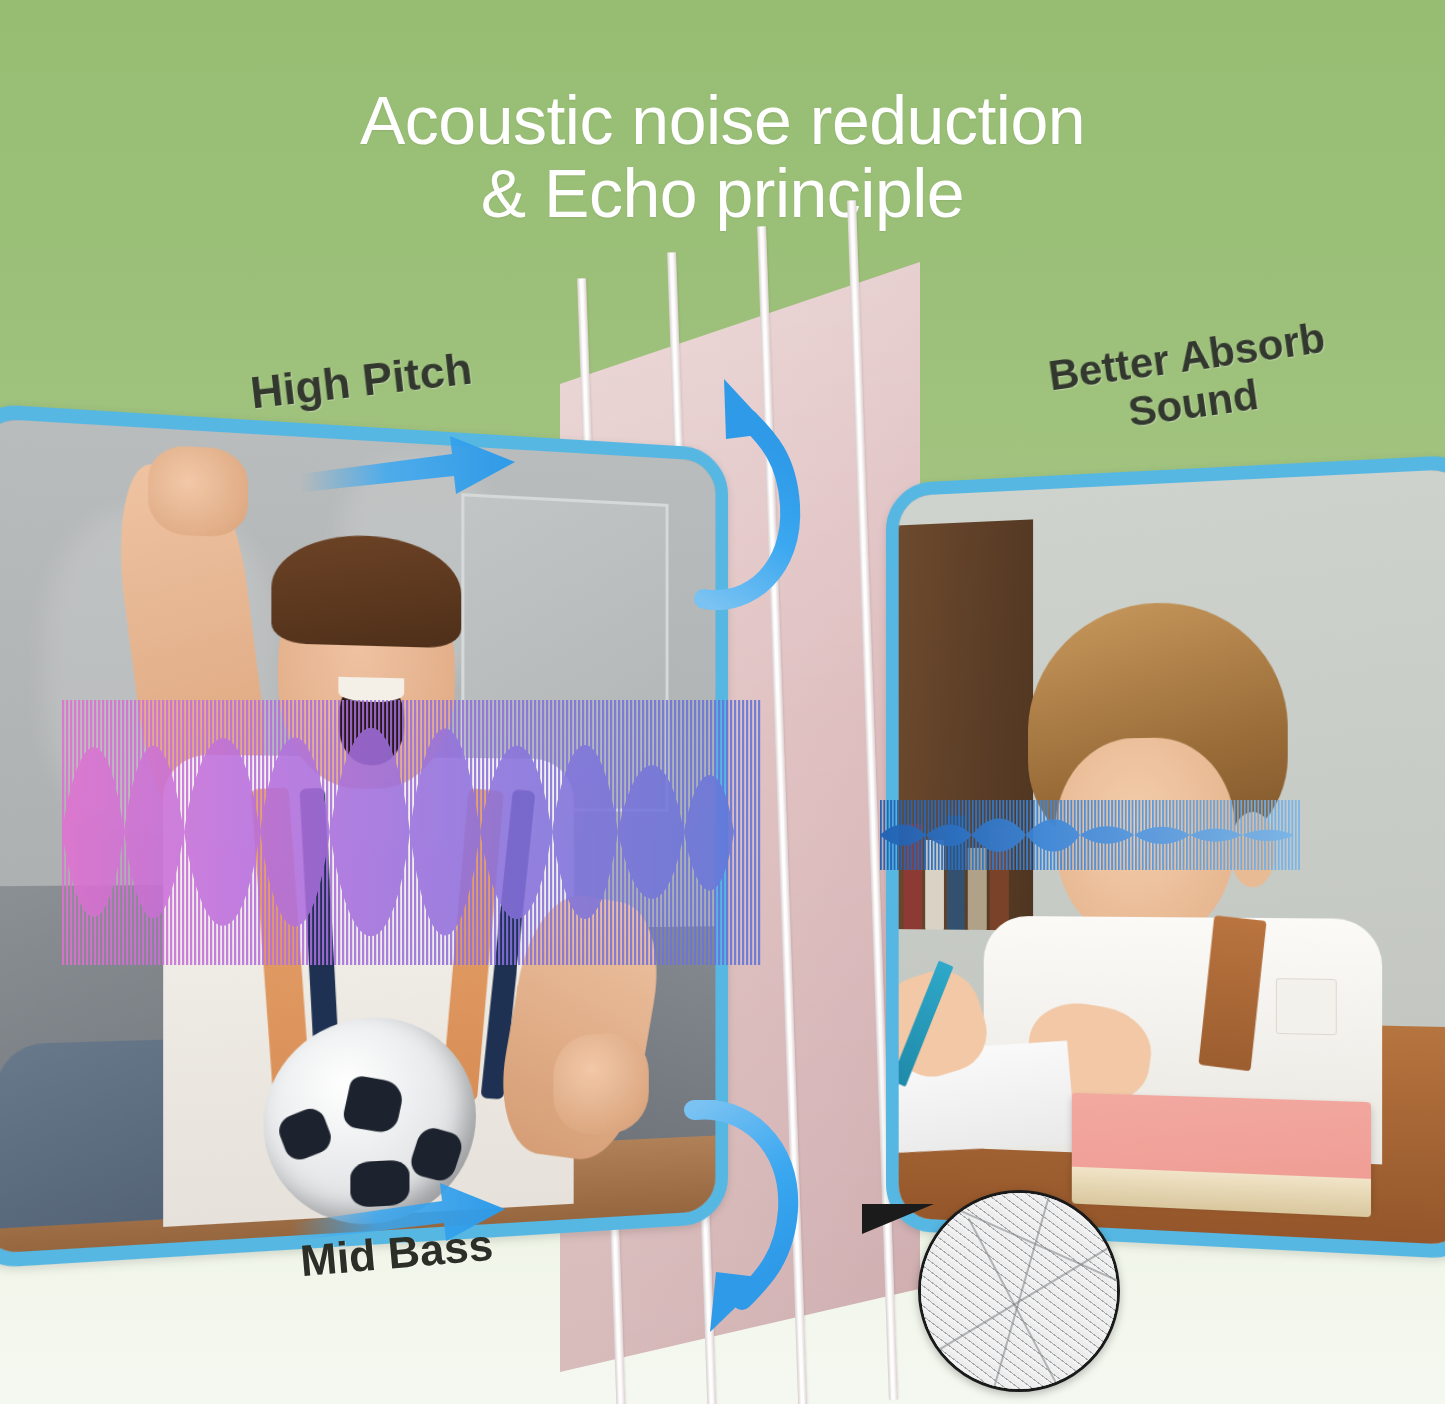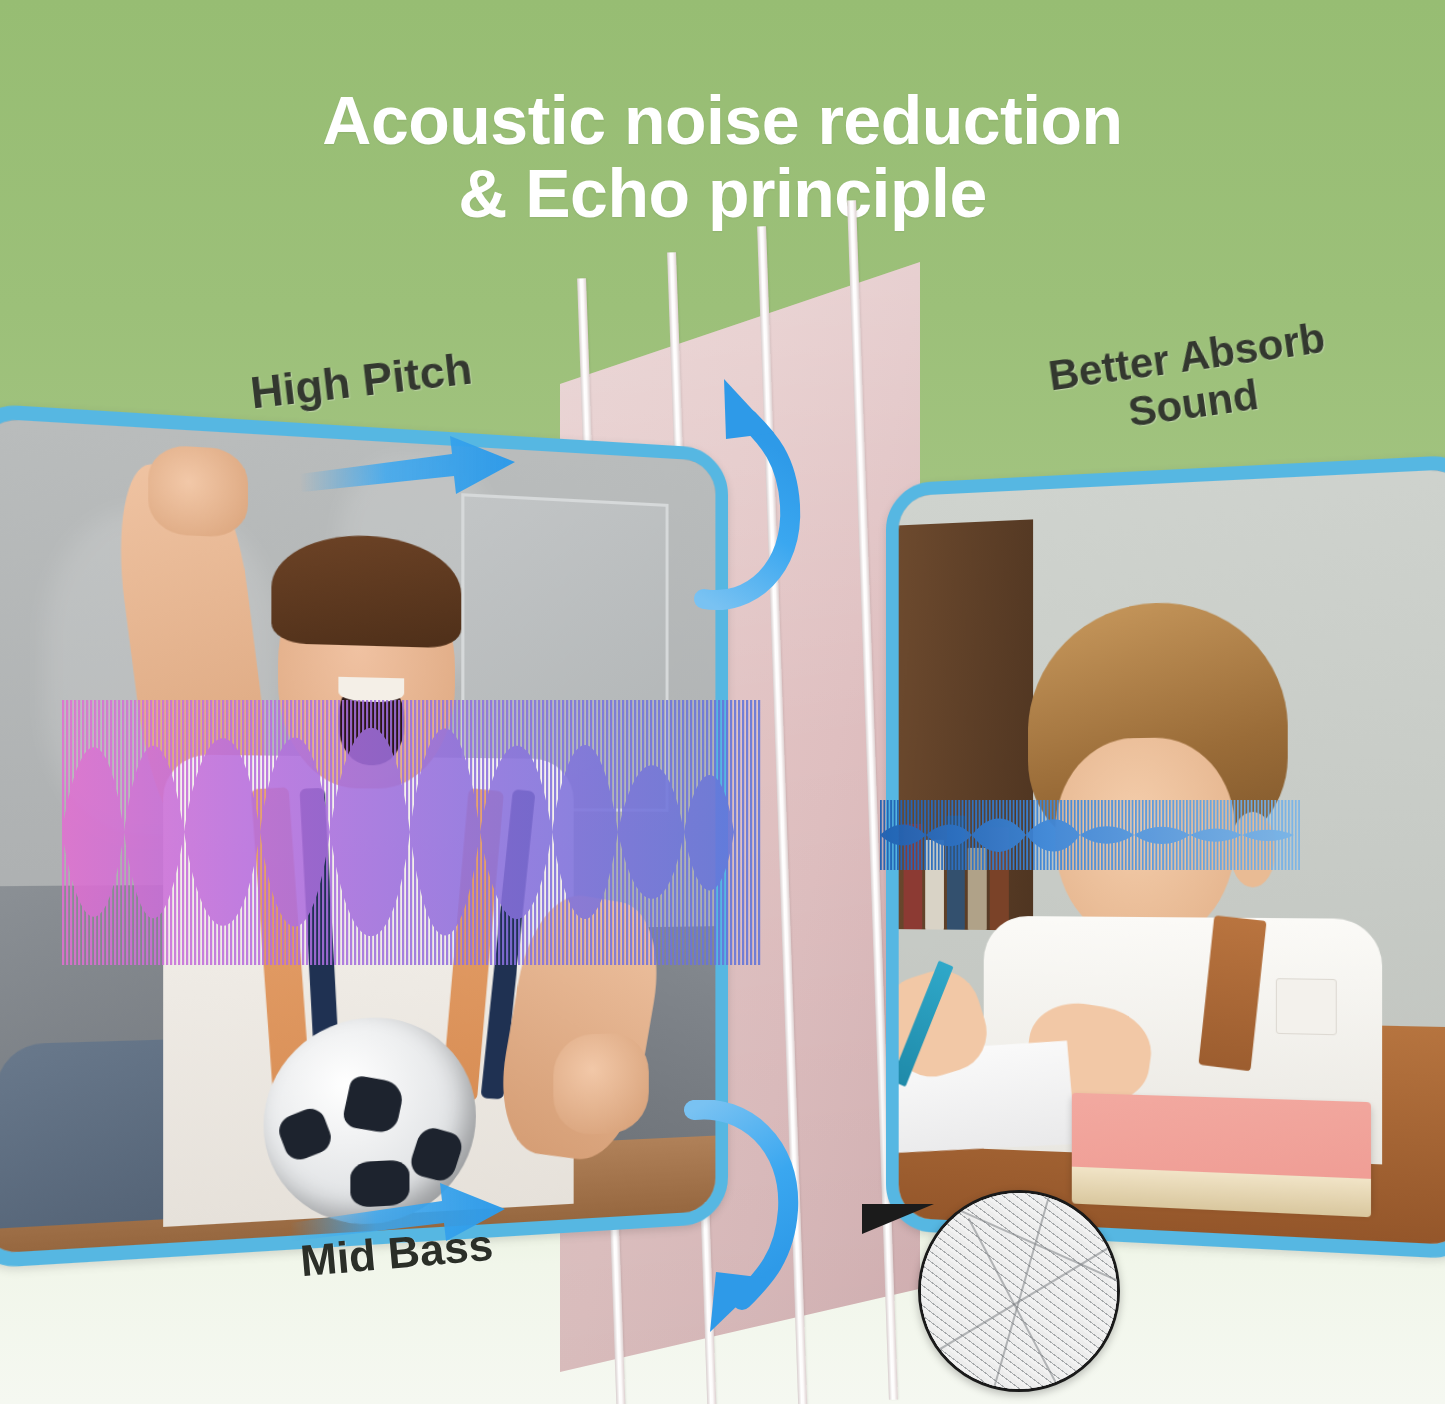--- a/index.html
+++ b/index.html
@@ -20,21 +20,21 @@
       #bcd4a0 66%,
       #ddead0 80%,
       #f1f6ea 90%,
       #f5f8f1 100%);
   }
 
   
   .title{
     position:absolute;left:0;right:0;top:84px;
     text-align:center;color:#ffffff;
-    font-size:68px;line-height:1.08;font-weight:700;
+    font-size:68px;line-height:1.08;font-weight:400;
     letter-spacing:-0.5px;
     text-shadow:0 1px 2px rgba(0,0,0,.07);
     white-space:pre-line;
   }
 
   
   .panel-wrap{position:absolute;left:560px;top:262px;width:360px;height:1110px;}
   .panel{
     position:absolute;inset:0;
     clip-path:polygon(0% 11.0%, 100% 0%, 100% 92.5%, 0% 100%);

